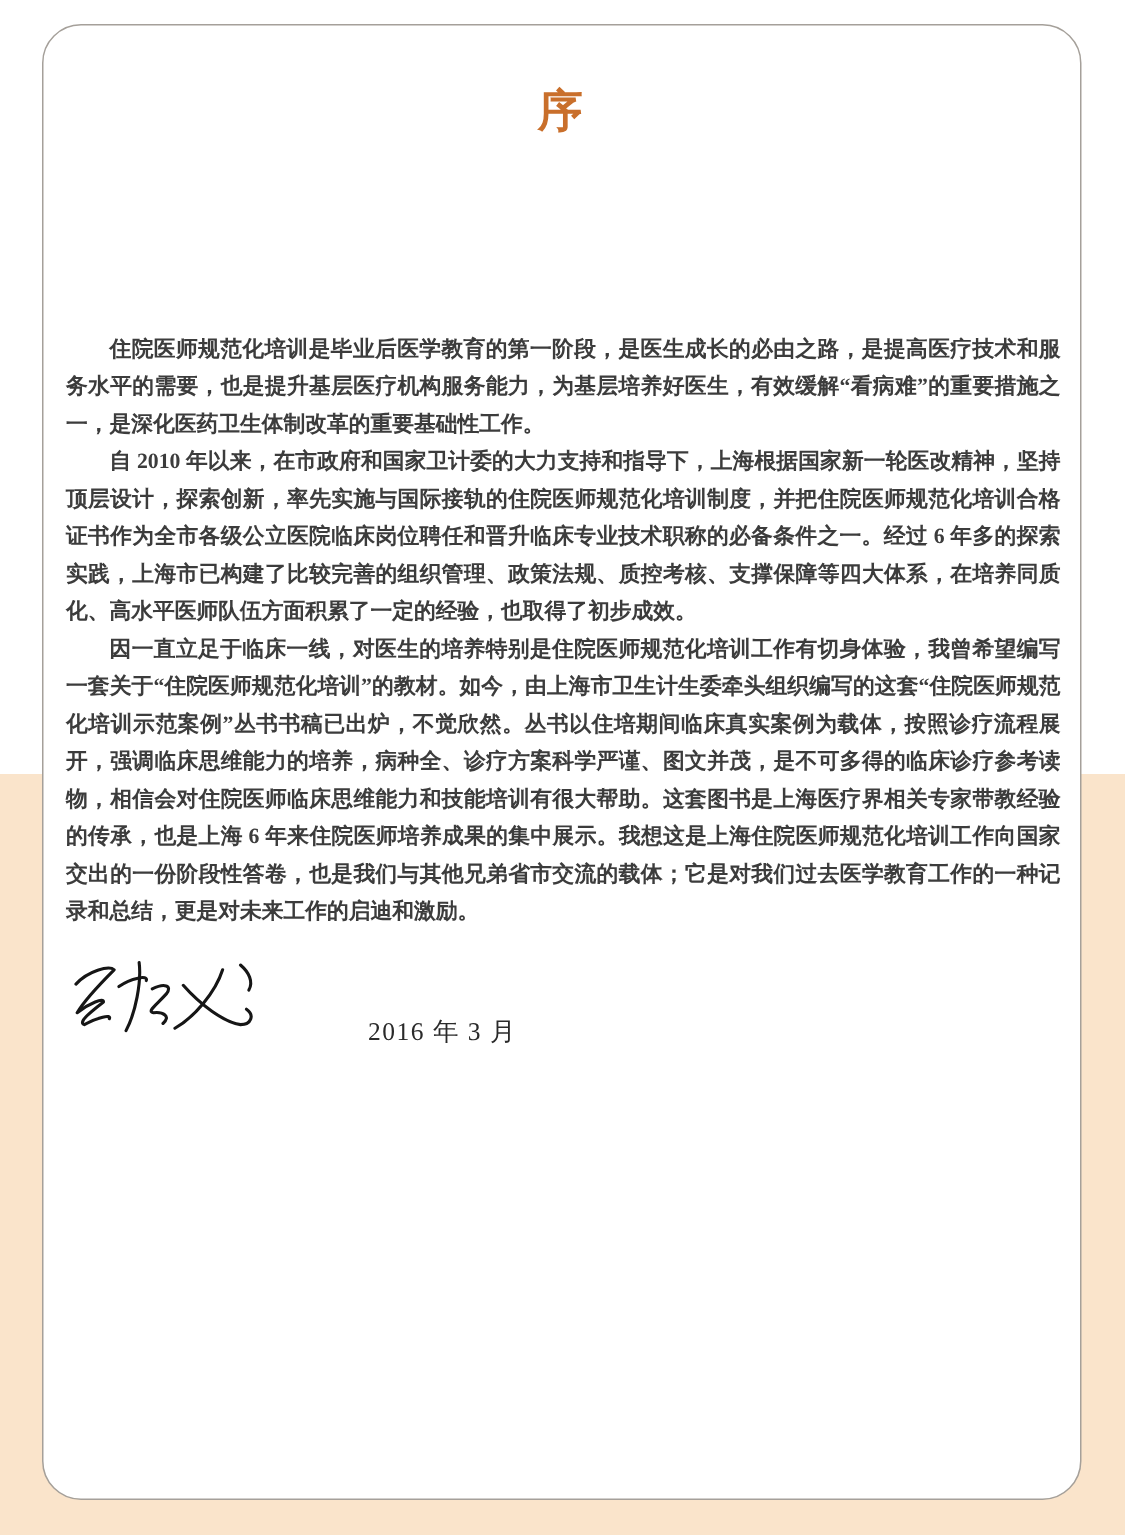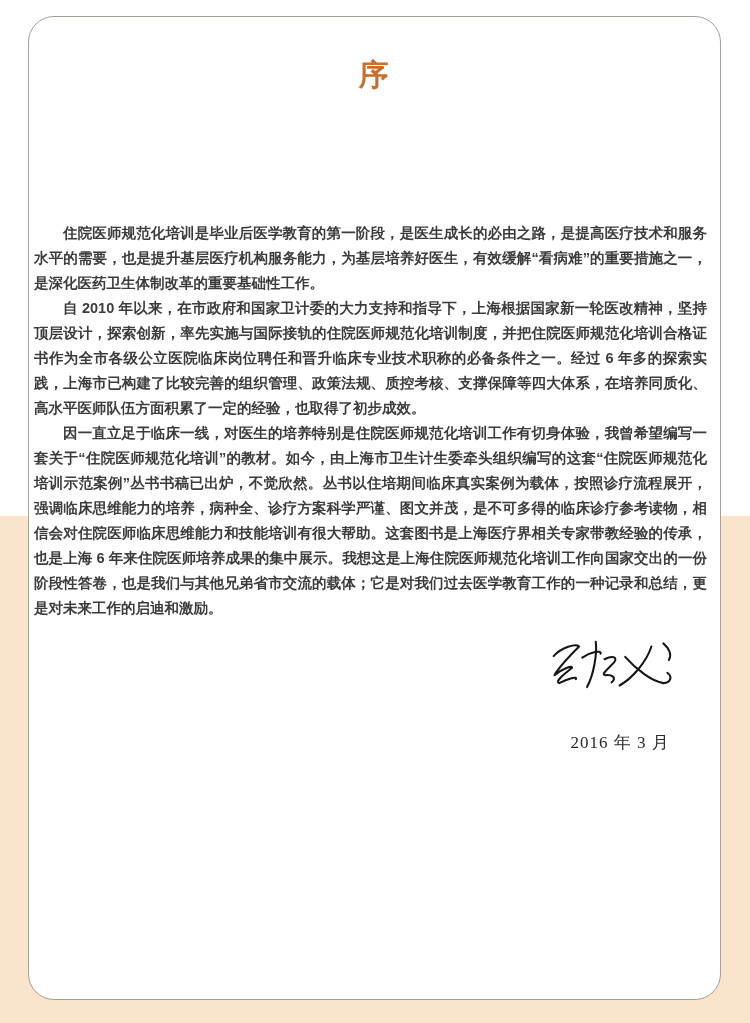--- a/index.html
+++ b/index.html
@@ -42,38 +42,37 @@
     margin: 40px 0 0 0;
     text-align: center;
     font-family: "Liberation Serif", "DejaVu Serif", serif;
     font-weight: bold;
     font-size: 30px;
     line-height: 36px;
     color: #c96f2b;
     letter-spacing: 2px;
   }
   .preface-body {
-    margin: 128px 13px 0 5px;
+    margin: 128px 13px 0 15px;
     font-size: 14.5px;
     line-height: 25px;
     color: #3c3c3c;
     font-weight: 600;
     text-align: justify;
+    font-family: Liberation Serif, serif;
   }
   .preface-body p {
     margin: 0;
     padding: 0;
     text-indent: 2em;
   }
   .signature-block {
     margin: 16px 6px 0 0;
     display: flex;
-    flex-direction: column;
     align-items: flex-end;
-    gap: 28px;
   }
   .signature-svg {
     width: 180px;
     height: 62px;
     margin-right: 2px;
   }
   .signature-svg path {
     fill: none;
     stroke: #161616;
     stroke-width: 2.6;

